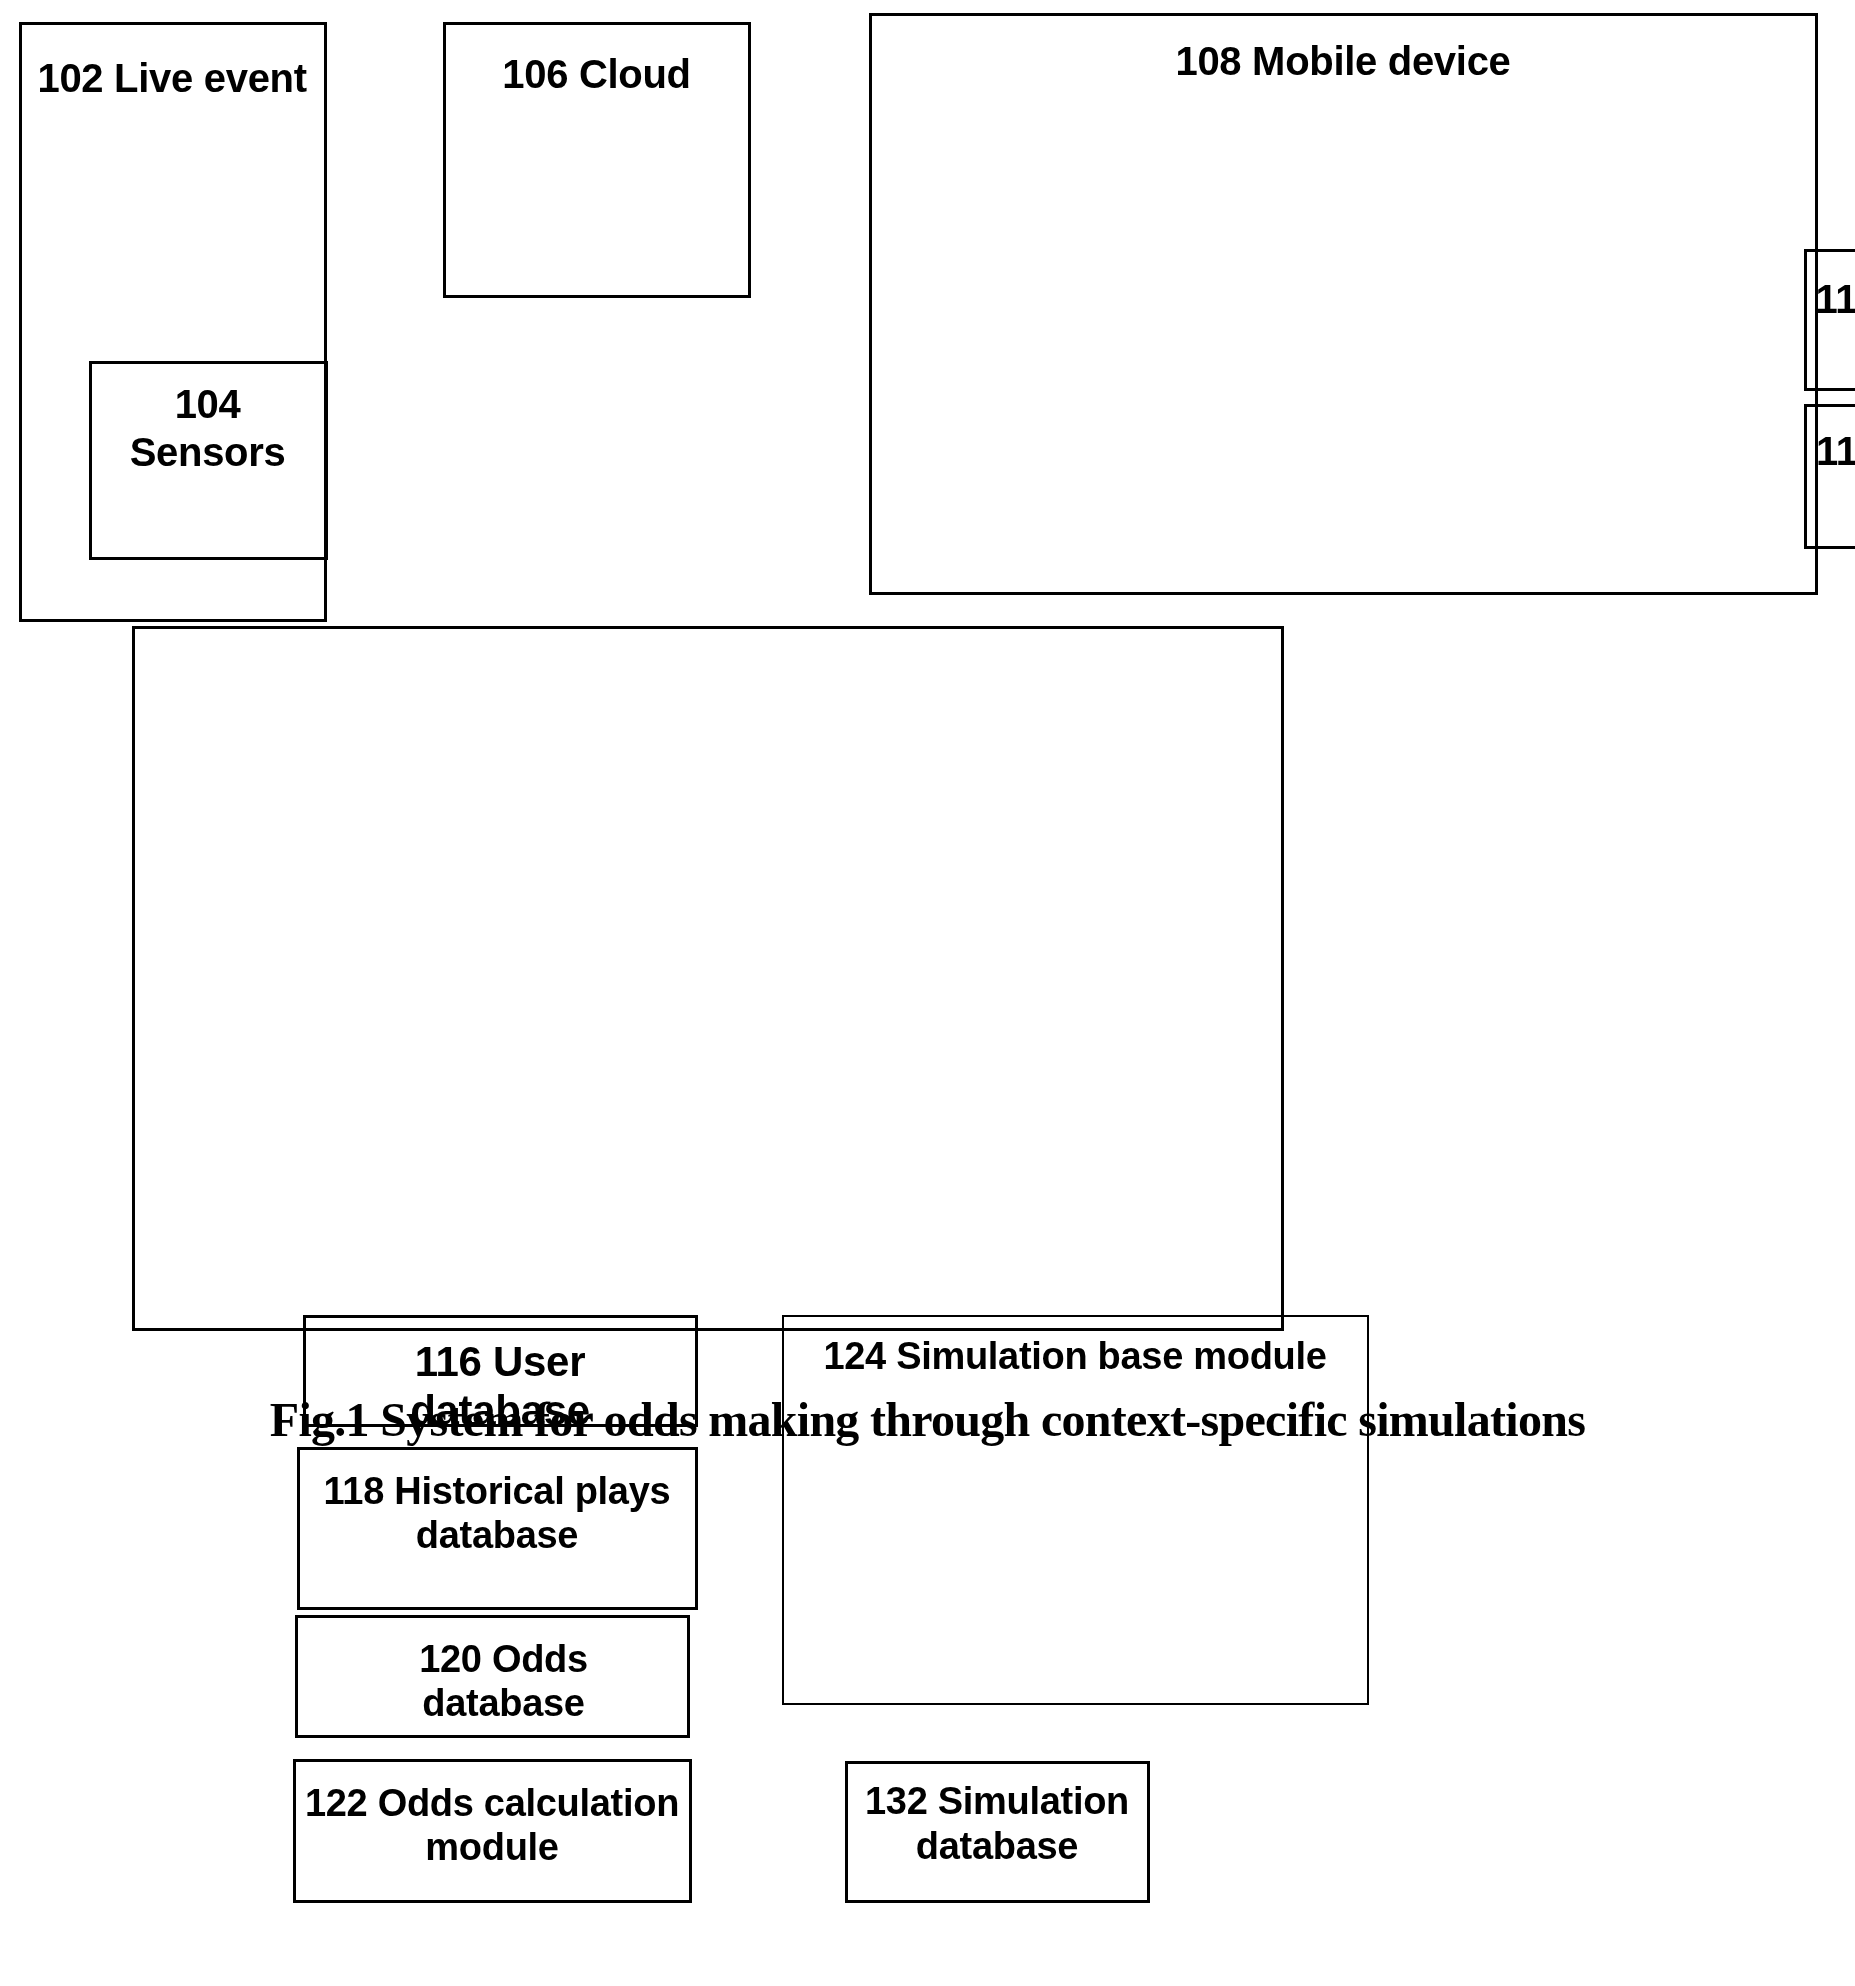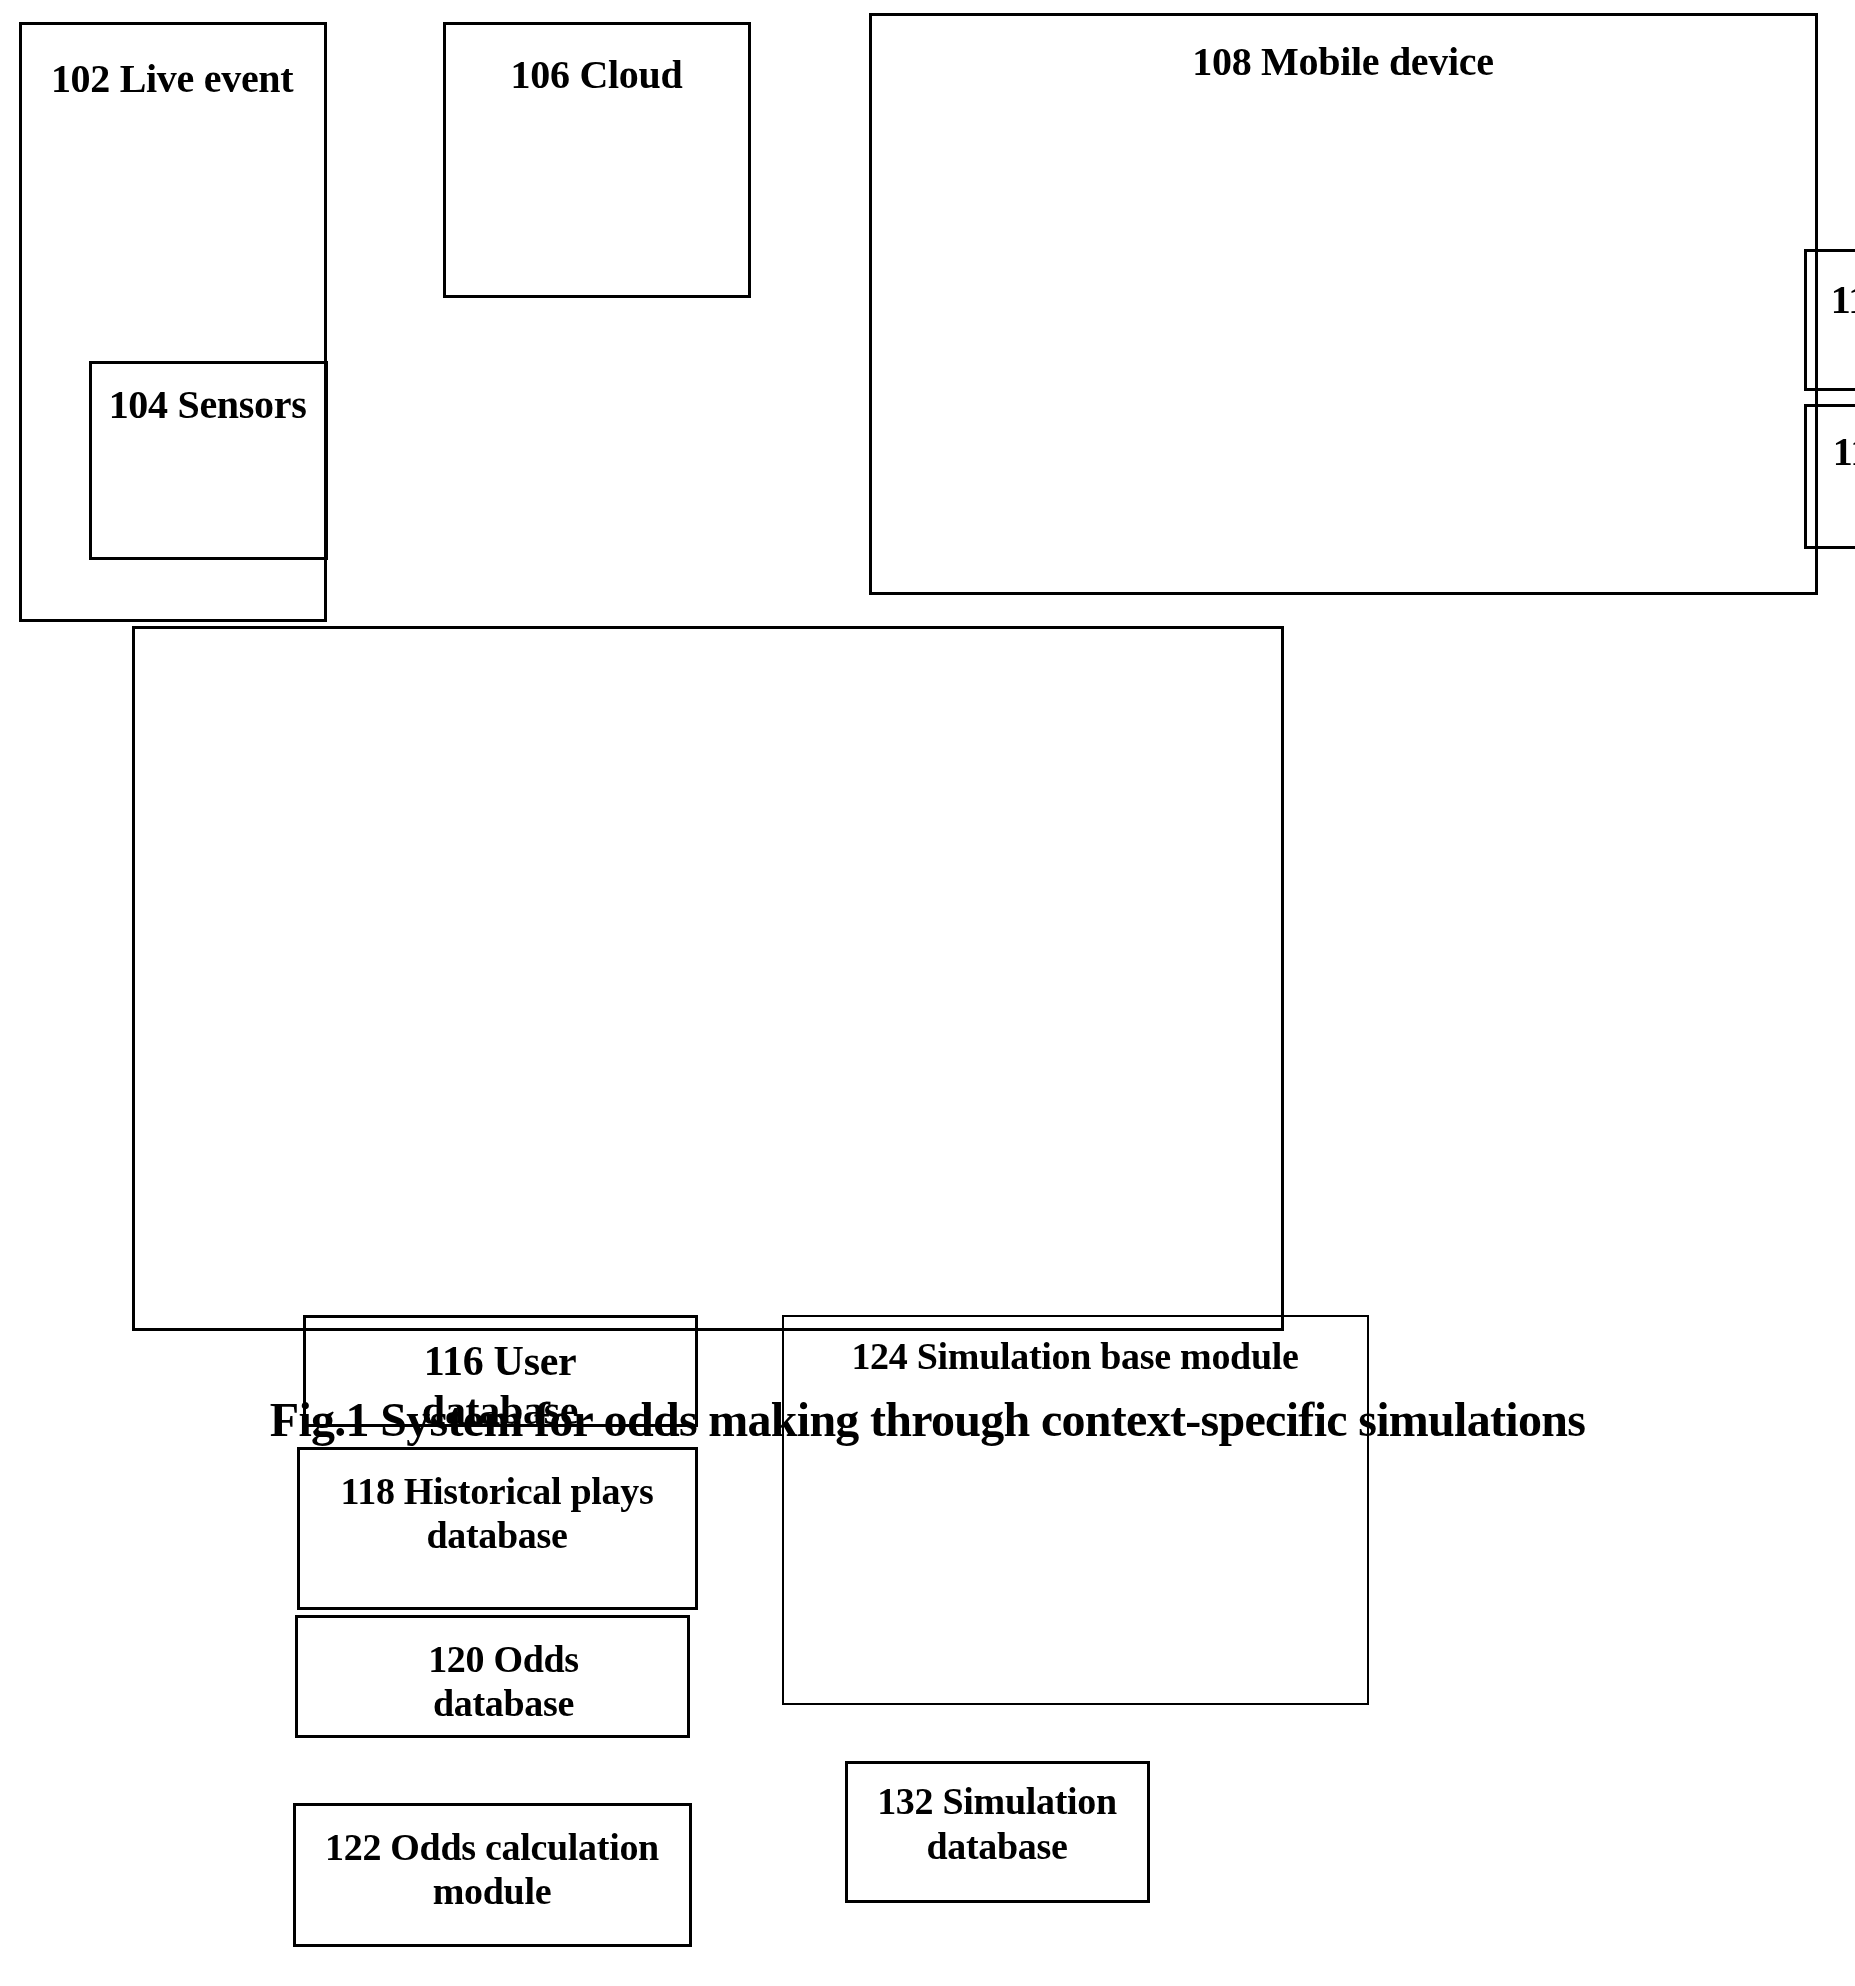--- a/index.html
+++ b/index.html
@@ -30,21 +30,21 @@
   
   .blabel {
     position: absolute;
     left: 0;
     right: 1px;
     text-align: center;
     font-weight: bold;
     line-height: 1.18;
     letter-spacing: -0.3px;
     white-space: pre-line;
-    font-family: Liberation Serif, serif;
+    font-family: Liberation Sans, sans-serif;
   }
 
   
   #box-102 { left: 18.6px;  top: 22.4px;  width: 308px;  height: 600px; }
   #lbl-102 { top: 30px;   font-size: 40px; }
 
   #box-104 { left: 67px;  top: 336px; width: 239px; height: 199px; }
   #lbl-104 { top: 17px;   font-size: 40px; }
 
   #box-106 { left: 443px; top: 22.4px;  width: 308px; height: 276px; }
@@ -64,21 +64,21 @@
 
   #box-116 { left: 168px; top: 686px; width: 395px; height: 112px; }
   #lbl-116 { top: 18.6px;   font-size: 42px; text-align: center; }
 
   #box-118 { left: 162px; top: 818px; width: 401px; height: 163px; }
   #lbl-118 { top: 18.6px;   font-size: 38px; }
 
   #box-120 { left: 160px; top: 986px; width: 395px; height: 123px; }
   #lbl-120 { top: 18.6px;    font-size: 38px; padding-left: 23px; }
 
-  #box-122 { left: 158px; top: 1130px; width: 399px; height: 144px; margin-top: 44px; }
+  #box-122 { left: 158px; top: 1130px; width: 399px; height: 144px; }
   #lbl-122 { top: 18.6px;    font-size: 38px; }
 
   #box-124 { left: 647px; top: 686px; width: 587px; height: 390px; }
   #lbl-124 { top: 17px;   font-size: 38px; }
 
   #box-132 { left: 710px; top: 1132px; width: 305px; height: 142px; }
   #lbl-132 { top: 15px;   font-size: 38px; }
 
   
   #caption {

